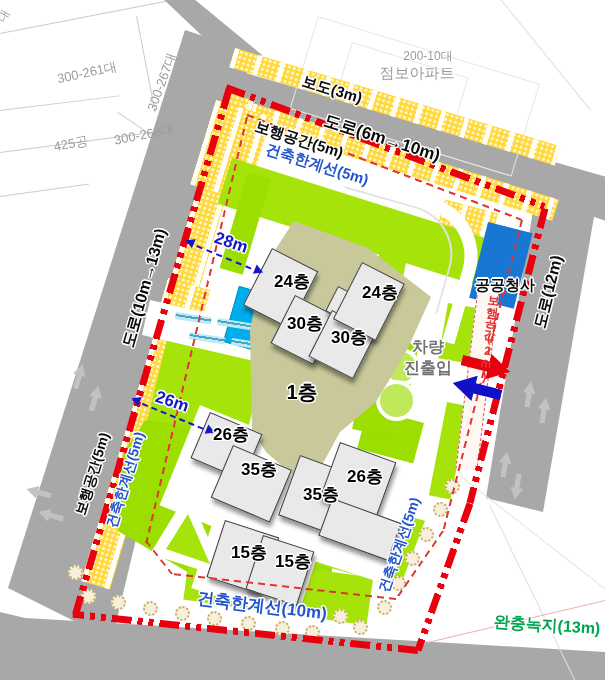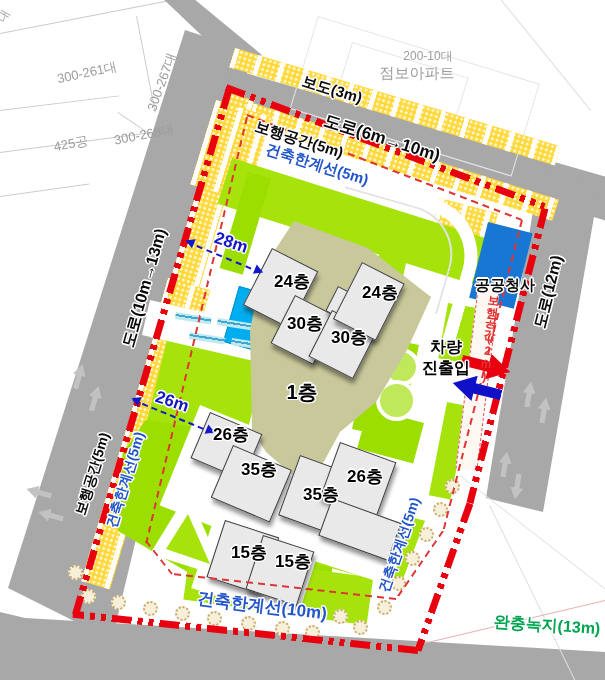--- a/index.html
+++ b/index.html
@@ -227,18 +227,18 @@
   <div class="t bldlbl halo" style="left:231px;top:434px;">26층</div>
   <div class="t bldlbl halo" style="left:259px;top:469px;">35층</div>
   <div class="t bldlbl halo" style="left:321px;top:494px;">35층</div>
   <div class="t bldlbl halo" style="left:365px;top:476px;">26층</div>
   <div class="t bldlbl halo" style="left:249px;top:552px;">15층</div>
   <div class="t bldlbl halo" style="left:293px;top:561px;">15층</div>
 
   <div class="t dimlbl halo" style="left:231px;top:243px;--r:19deg;">28m</div>
   <div class="t dimlbl halo" style="left:172px;top:402px;--r:19deg;">26m</div>
 
-  <div class="abs halo" style="left:416px;top:336px;width:60px;text-align:center;font-weight:bold;font-size:16px;color:#000000;line-height:21px;">
+  <div class="abs halo" style="left:398px;top:336px;width:60px;text-align:center;font-weight:bold;font-size:16px;color:#737373;line-height:21px;">
     <div>차량</div>
     <div>진출입</div>
   </div>
 
 </div>
 
 </body></html>

